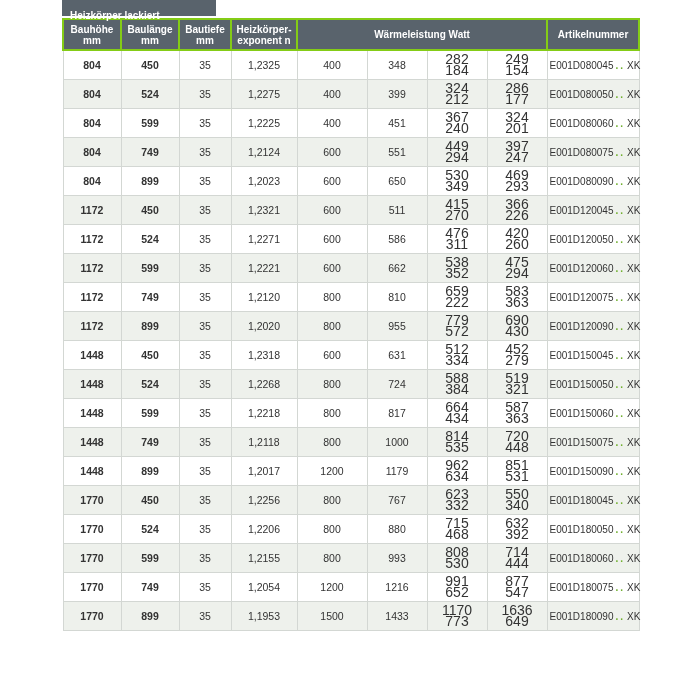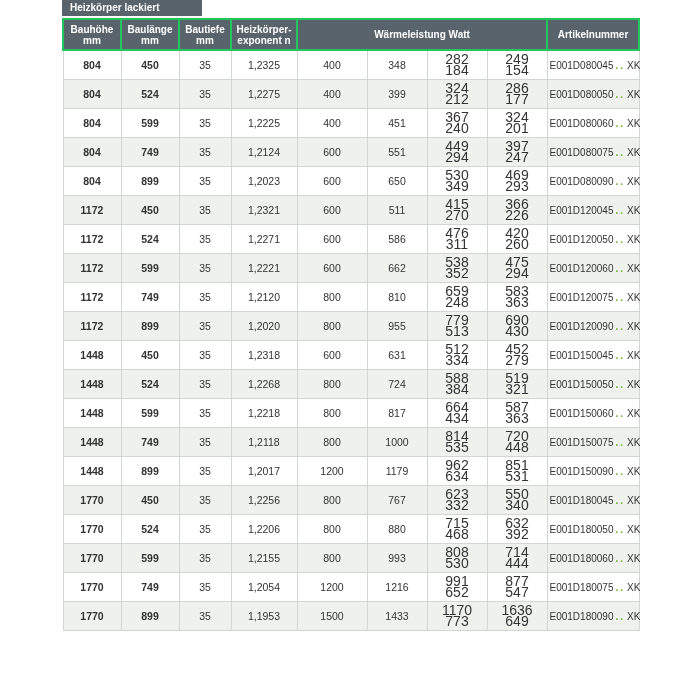--- a/index.html
+++ b/index.html
@@ -10,28 +10,28 @@
     --text:#333333;
   }
   html,body{margin:0;padding:0;background:#ffffff;}
   .page{
     width:700px;height:700px;overflow:hidden;background:#fff;color:var(--text);
     font-family:"Liberation Sans","DejaVu Sans",sans-serif;
   }
   .inner{width:576px;margin:0 auto;}
   .title-bar{
     background:var(--header-bg);color:#fff;font-size:10px;font-weight:bold;
-    height:16px;line-height:16px;padding:0 8px;width:140px;box-sizing:border-box;
+    height:16px;line-height:16px;padding:8px 8px;width:154px;box-sizing:border-box;
     margin-bottom:2px;white-space:nowrap;
   }
   table.spec{
     border-collapse:collapse;table-layout:fixed;width:576px;font-size:10.5px;color:var(--text);
   }
   th.dark{
-    background:var(--header-bg);color:#fff;border:2px solid #22c55e;
+    background:var(--header-bg);color:#fff;border:2px solid #84cc16;
     font-size:10px;font-weight:bold;height:27px;line-height:11px;
     text-align:center;vertical-align:middle;padding:1px 2px;
   }
   th.sub{
     background:#fff;border:1px solid var(--border);font-weight:normal;
     font-size:9.5px;color:#444;height:50px;line-height:12px;
     text-align:center;vertical-align:middle;padding:2px 1px;
   }
   th.blank{background:#fff;border:none;}
   tbody td{
@@ -225,38 +225,38 @@
           </tr>
           <tr>
             <td class="b">1172</td>
             <td class="b">749</td>
             <td>35</td>
             <td>1,2120</td>
             <td>800</td>
             <td>810</td>
             <td class="two">
               <div>659</div>
-              <div>248</div>
+              <div>222</div>
             </td>
             <td class="two">
               <div>583</div>
               <div>363</div>
             </td>
             <td class="art"><span>E001D120075</span><span class="dots">..</span><span>XK</span></td>
           </tr>
           <tr class="alt">
             <td class="b">1172</td>
             <td class="b">899</td>
             <td>35</td>
             <td>1,2020</td>
             <td>800</td>
             <td>955</td>
             <td class="two">
               <div>779</div>
-              <div>513</div>
+              <div>572</div>
             </td>
             <td class="two">
               <div>690</div>
               <div>430</div>
             </td>
             <td class="art"><span>E001D120090</span><span class="dots">..</span><span>XK</span></td>
           </tr>
           <tr>
             <td class="b">1448</td>
             <td class="b">450</td>

